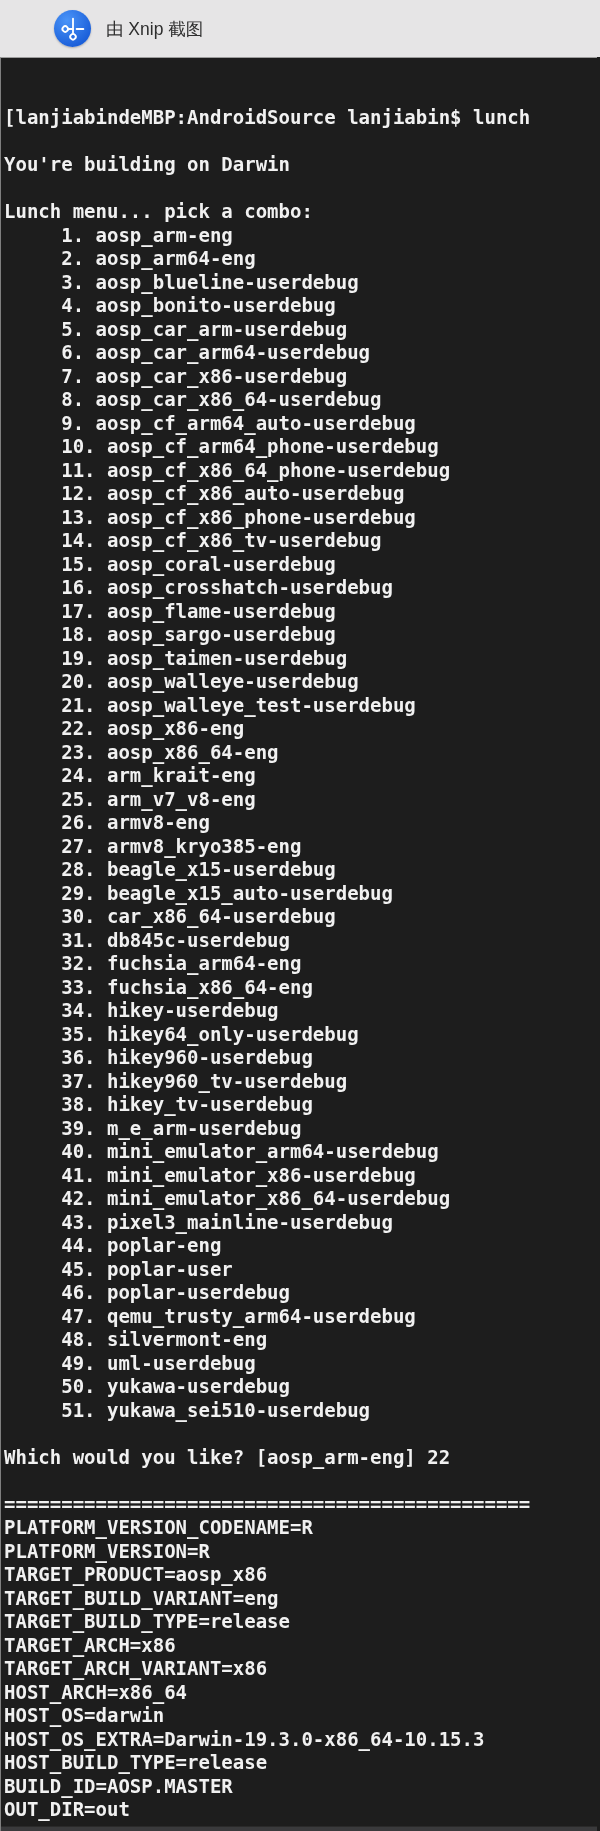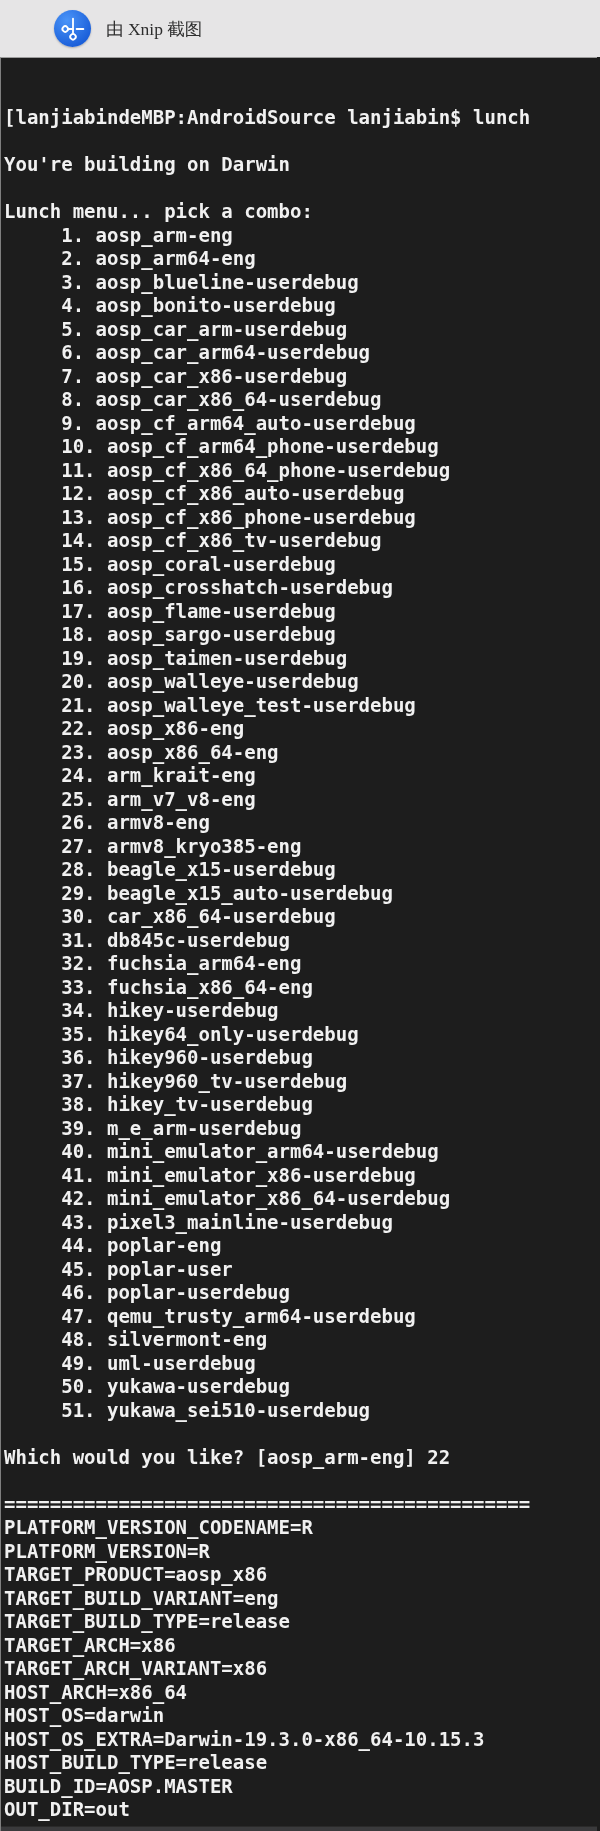--- a/index.html
+++ b/index.html
@@ -18,21 +18,21 @@
   }
   .xnip-icon{
     width:37px;height:37px;border-radius:50%;
     background:radial-gradient(circle at 35% 28%,var(--xnip-blue-1),var(--xnip-blue-2) 75%);
     display:flex;align-items:center;justify-content:center;
     box-shadow:0 1px 2px rgba(0,0,0,.25);
     flex:0 0 auto;
   }
   .xnip-icon svg{transform:rotate(-45deg);}
   .titlebar-label{
-    margin-left:15px;font-size:17.5px;color:#2e2e2e;font-weight:500;font-family:Liberation Serif, serif;
+    margin-left:15px;font-size:17.5px;color:#2e2e2e;font-weight:500;
   }
   .terminal{
     position:relative;
     width:597px;height:1774px;
     background:var(--terminal-bg);
     border-top:1px solid #9d9d9d;
     border-left:1px solid #7f7f7f;
     padding:1px 0 0 3px;
     font-family:"DejaVu Sans Mono","Liberation Mono",monospace;
     font-weight:700;

